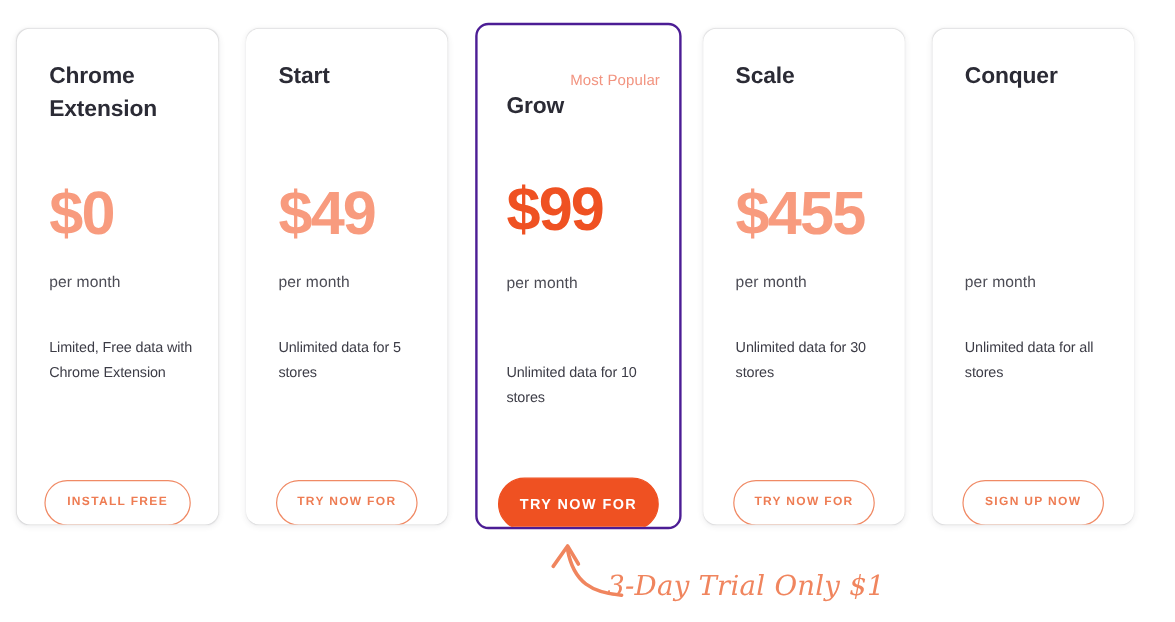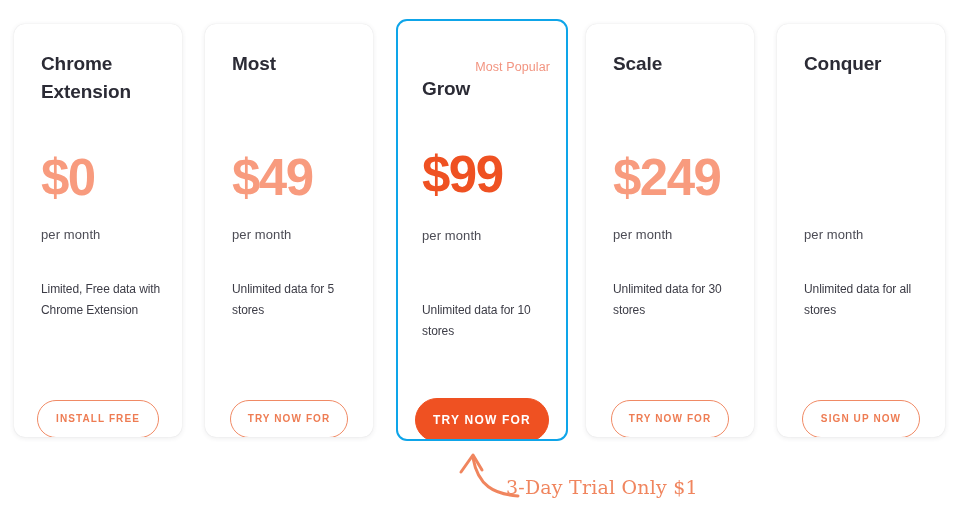--- a/index.html
+++ b/index.html
@@ -39,21 +39,21 @@
   .card.c0 { left: 14px; }
   .card.c1 { left: 205px; }
   .card.c3 { left: 586px; }
   .card.c4 { left: 777px; }
 
   .card.featured {
     left: 396px;
     top: 19px;
     width: 172px;
     height: 422px;
-    border: 2px solid #0ea5e9;
+    border: 2px solid #4c1d95;
     box-shadow: none;
     padding: 22px 24px 4px 24px;
   }
 
   .badge {
     position: absolute;
     right: 16px;
     top: 39px;
     font-size: 12.5px;
     color: #F29480;
@@ -157,21 +157,22 @@
   .annotation-arrow {
     position: absolute;
     left: 0;
     top: 0;
   }
   .annotation-text {
     position: absolute;
     left: 58px;
     top: 28px;
     font-family: "DejaVu Serif", serif;
-    font-size: 19px;
+    font-style: italic;
+    font-size: 23px;
     color: #F0855E;
     white-space: nowrap;
     letter-spacing: .2px;
     text-align: right;
   }
 </style>
 </head>
 <body>
 
 <div class="pricing-wrap">
@@ -180,21 +181,21 @@
     <div class="card-title">Chrome Extension</div>
     <div class="price">$0</div>
     <div class="per-month">per month</div>
     <div class="desc">Limited, Free data with Chrome Extension</div>
     <div class="cta-area">
       <div class="btn">INSTALL FREE</div>
     </div>
   </div>
 
   <div class="card c1">
-    <div class="card-title">Most</div>
+    <div class="card-title">Start</div>
     <div class="price">$49</div>
     <div class="per-month">per month</div>
     <div class="desc">Unlimited data for 5 stores</div>
     <div class="cta-area">
       <div class="btn">TRY NOW FOR</div>
       
     </div>
   </div>
 
   <div class="card featured">
@@ -204,21 +205,21 @@
     <div class="per-month">per month</div>
     <div class="desc">Unlimited data for 10 stores</div>
     <div class="cta-area">
       <div class="btn">TRY NOW FOR</div>
       
     </div>
   </div>
 
   <div class="card c3">
     <div class="card-title">Scale</div>
-    <div class="price">$249</div>
+    <div class="price">$455</div>
     <div class="per-month">per month</div>
     <div class="desc">Unlimited data for 30 stores</div>
     <div class="cta-area">
       <div class="btn">TRY NOW FOR</div>
       
     </div>
   </div>
 
   <div class="card c4">
     <div class="card-title">Conquer</div>

